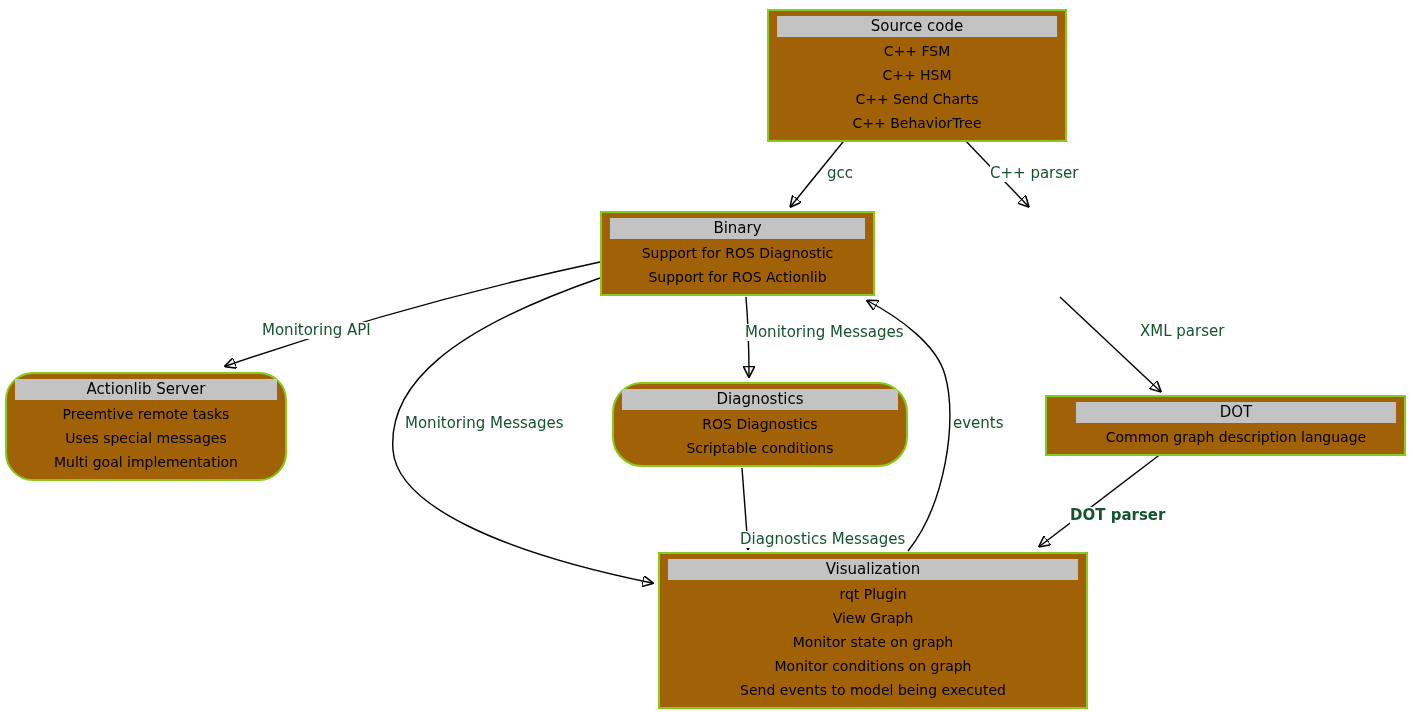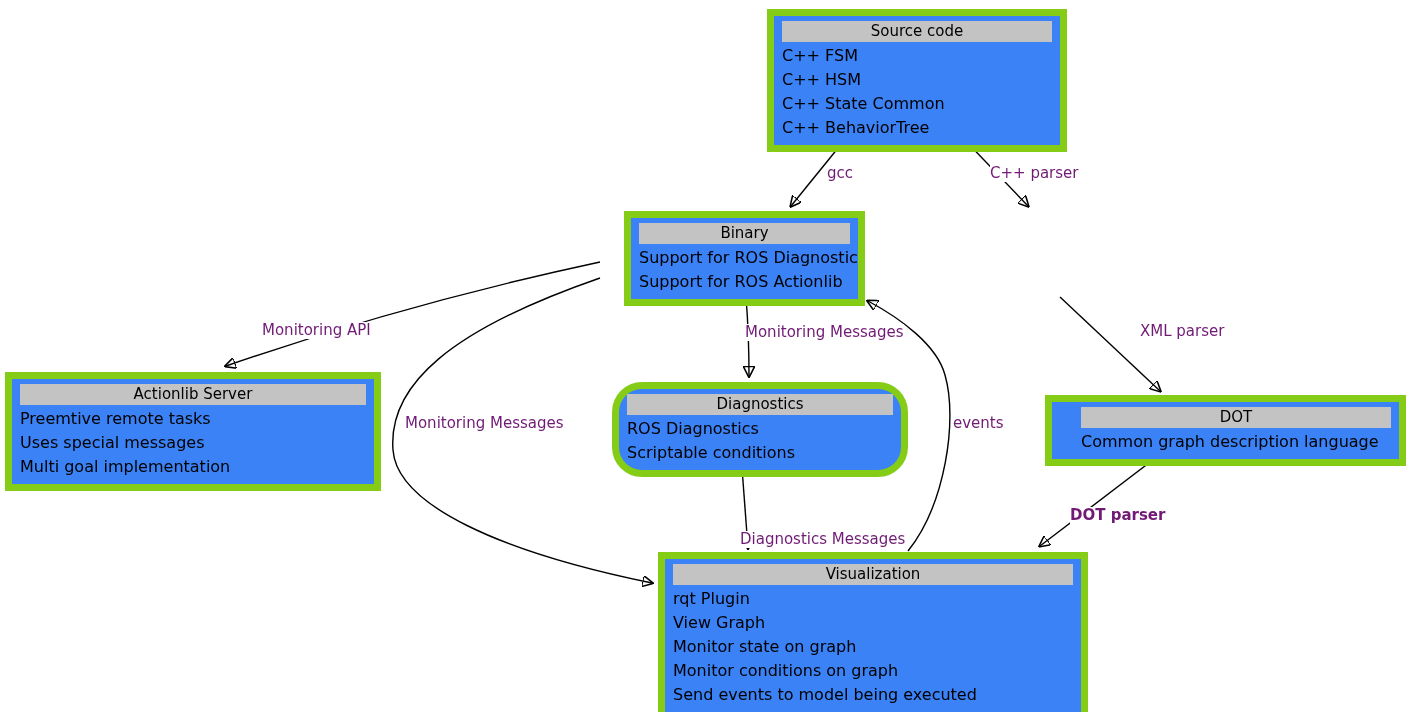--- a/index.html
+++ b/index.html
@@ -6,33 +6,33 @@
   html,body { background:#ffffff; }
   body {
     width:1413px; height:712px; position:relative; overflow:hidden;
     font-family:"DejaVu Sans","Liberation Sans",sans-serif; color:#000;
   }
   .canvas { position:absolute; left:0; top:0; width:1413px; height:712px; }
   svg.edge-layer { position:absolute; left:0; top:0; width:1413px; height:712px; }
   svg.edge-layer path { fill:none; stroke:#000; stroke-width:1.4; }
 
   .node {
-    position:absolute; background:#3b82f6; border:7px solid #84cc16;
+    position:absolute; background:#a16207; border:2px solid #84cc16;
     padding:5px 8px; font-size:15px; line-height:24px;
   }
   .node-header {
     background:#c3c3c3; text-align:center;
     height:21px; line-height:21px; margin-bottom:2px;
     font-size:15px; white-space:nowrap; overflow:hidden;
   }
-  .node-line { text-align:left; white-space:nowrap; font-size:16px; }
+  .node-line { text-align:center; white-space:nowrap; font-size:14px; }
 
   .edge-label {
     position:absolute; font-size:15px; line-height:17px;
-    white-space:nowrap; color:#701a75; background:#ffffff;
+    white-space:nowrap; color:#14532d; background:#ffffff;
   }
 </style>
 </head>
 <body>
 
 <div class="canvas">
 
   <svg class="edge-layer" viewBox="0 0 1413 712">
     <defs>
       <marker id="arrow" viewBox="0 0 10 10" refX="8.5" refY="5" markerWidth="8" markerHeight="8" orient="auto-start-reverse">
@@ -48,32 +48,32 @@
     <path d="M908,551 C945,505 958,420 945,375 C937,345 900,318 868,301" marker-end="url(#arrow)"></path>
     <path d="M742,468 C744,495 746,522 748,548" marker-end="url(#arrow)"></path>
     <path d="M1060,297 L1160,391" marker-end="url(#arrow)"></path>
     <path d="M1162,453 L1040,546" marker-end="url(#arrow)"></path>
   </svg>
 
   <div class="node" style="left:767px; top:9px; width:300px;">
     <div class="node-header">Source code</div>
     <div class="node-line">C++ FSM</div>
     <div class="node-line">C++ HSM</div>
-    <div class="node-line">C++ State Common</div>
+    <div class="node-line">C++ Send Charts</div>
     <div class="node-line">C++ BehaviorTree</div>
   </div>
 
-  <div class="node" style="left:600px; top:211px; width:241px;margin-left:24px;">
+  <div class="node" style="left:600px; top:211px; width:275px;">
     <div class="node-header">Binary</div>
     <div class="node-line">Support for ROS Diagnostic</div>
     <div class="node-line">Support for ROS Actionlib</div>
   </div>
 
 
-  <div class="node" style="left:5px; top:372px; width:376px;">
+  <div class="node" style="left:5px; top:372px; width:282px;border-radius:28px;">
     <div class="node-header">Actionlib Server</div>
     <div class="node-line">Preemtive remote tasks</div>
     <div class="node-line">Uses special messages</div>
     <div class="node-line">Multi goal implementation</div>
   </div>
 
   <div class="node" style="left:612px; top:382px; width:296px;border-radius:30px;">
     <div class="node-header">Diagnostics</div>
     <div class="node-line">ROS Diagnostics</div>
     <div class="node-line">Scriptable conditions</div>

